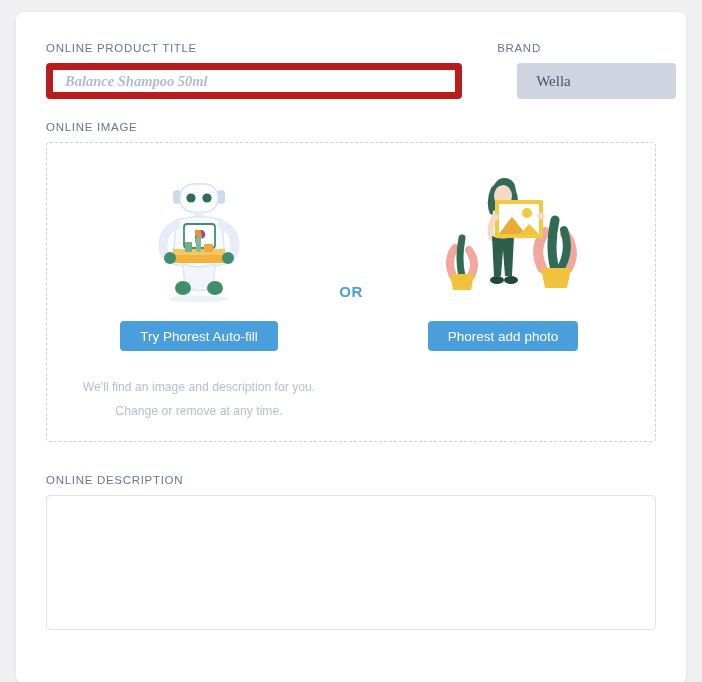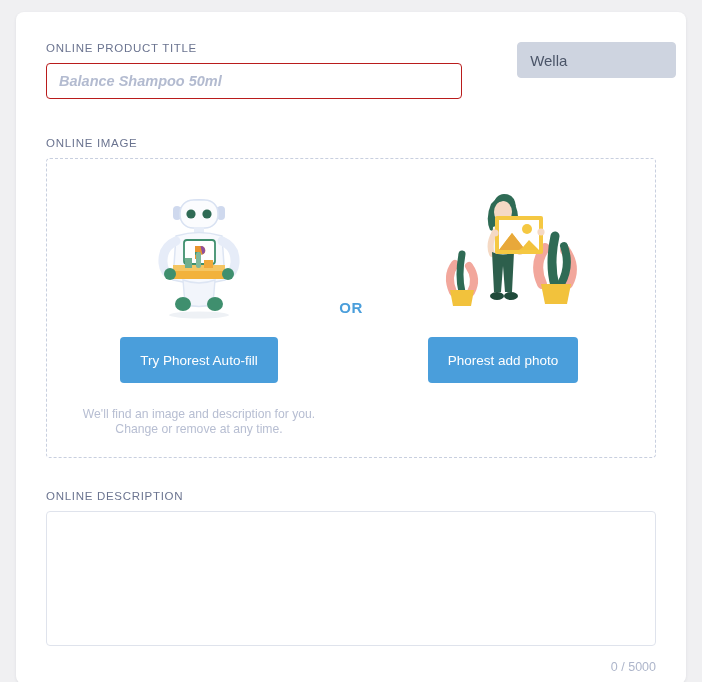--- a/index.html
+++ b/index.html
@@ -50,45 +50,45 @@
     display: flex;
     gap: 17px;
   }
   .col-title { width: 440px; }
   .col-brand { width: 168px; margin-left: 18px; }
 
   .text-input {
     box-sizing: border-box;
     width: 100%;
     height: 36px;
-    border: 1px solid #b91c1c;
+    border: 7px solid #b91c1c;
     border-radius: 4px;
     background: #ffffff;
     padding: 0 12px;
     font-size: 14.5px;
-    font-family: Liberation Sans, sans-serif;
+    font-family: Liberation Serif, serif;
     color: #3f4a63;
     outline: none;
   }
   .text-input::placeholder {
     color: #b3bbd0;
     font-style: italic;
     font-weight: bold;
     opacity: 1;
   }
   .text-input.disabled {
     background: #ced4e0;
     border-color: #ced4e0;
     color: #4b5568;
     font-size: 15px;
     margin-left: 20px;
   }
 
   
-  .image-section { margin-top: 38px; }
+  .image-section { margin-top: 22px; }
 
   .dropzone {
     box-sizing: border-box;
     position: relative;
     height: 300px;
     border: 1.6px dashed #c8cfdf;
     border-radius: 4px;
     display: flex;
     align-items: stretch;
   }
@@ -120,32 +120,32 @@
   }
 
   .cta-btn {
     margin-top: 16px;
     border: none;
     border-radius: 4px;
     background: #4a9edb;
     color: #ffffff;
     font-size: 13.5px;
     font-family: "Liberation Sans", sans-serif;
-    height: 46px;
+    height: 30px;
     padding: 0 20px;
     cursor: pointer;
     white-space: nowrap;
   }
 
   .help-text {
     margin-top: 24px;
     width: 240px;
     text-align: center;
     font-size: 12.2px;
-    line-height: 15px;
+    line-height: 24px;
     color: #b7bed2;
   }
 
   
   .desc-section { margin-top: 32px; }
 
   .desc-area {
     box-sizing: border-box;
     width: 100%;
     height: 135px;
@@ -175,20 +175,21 @@
     <div class="card-inner">
 
       <div class="top-row">
 
         <div class="col-title">
           <div class="field-label">ONLINE PRODUCT TITLE</div>
           <input class="text-input" type="text" placeholder="Balance Shampoo 50ml" style="">
         </div>
 
         <div class="col-brand">
+          <div class="field-label">BRAND</div>
           <input class="text-input disabled" type="text" readonly="" value="Wella" style="">
         </div>
 
       </div>
 
       <div class="image-section">
         <div class="field-label">ONLINE IMAGE</div>
 
         <div class="dropzone">
 
@@ -293,18 +294,17 @@
             <button class="cta-btn">Phorest add photo</button>
 
           </div>
 
         </div>
       </div>
 
       <div class="desc-section">
         <div class="field-label">ONLINE DESCRIPTION</div>
         <textarea class="desc-area" placeholder="" style=""></textarea>
-        <div class="char-counter">0 / 5000</div>
       </div>
 
     </div>
   </div>
 </div>
 
 </body></html>

